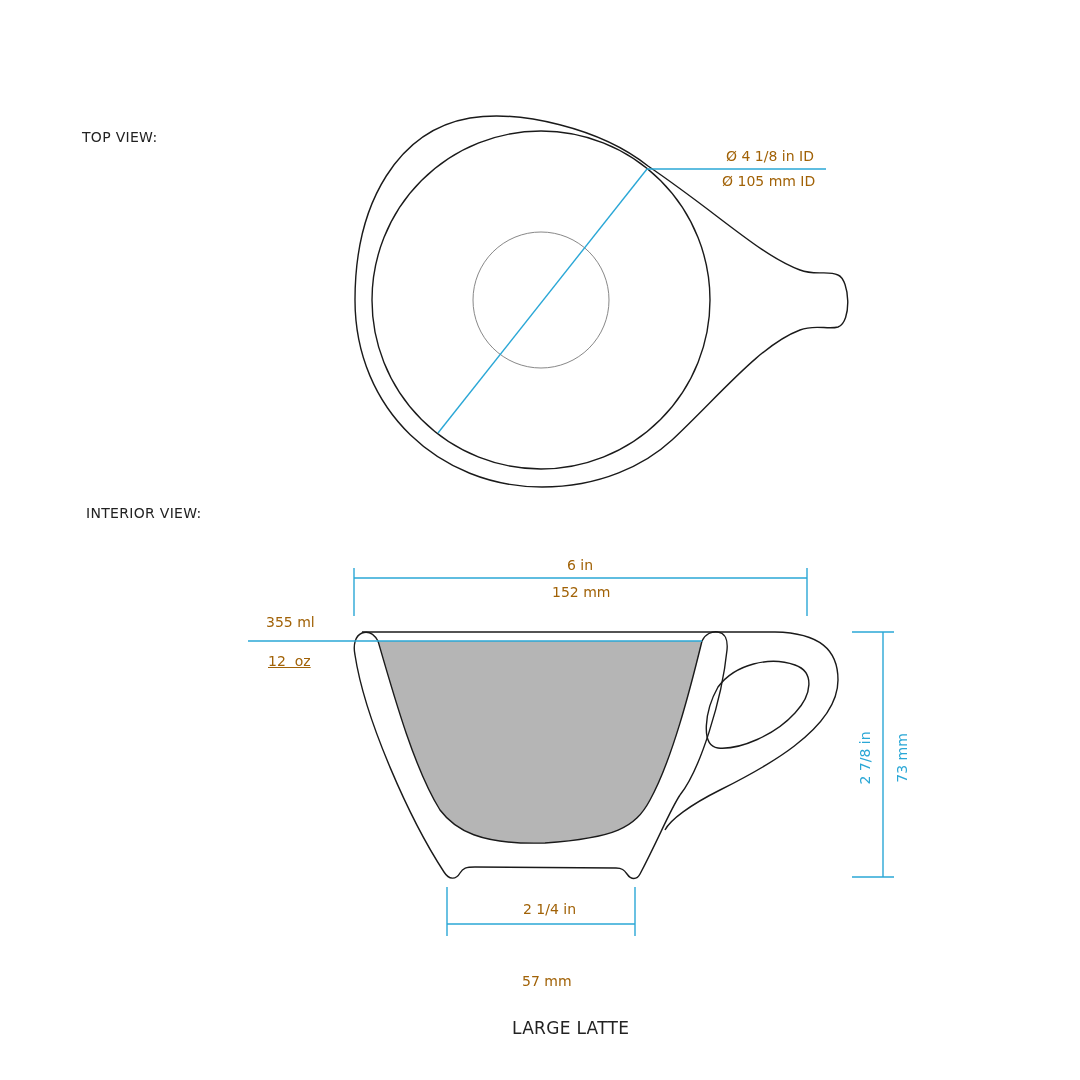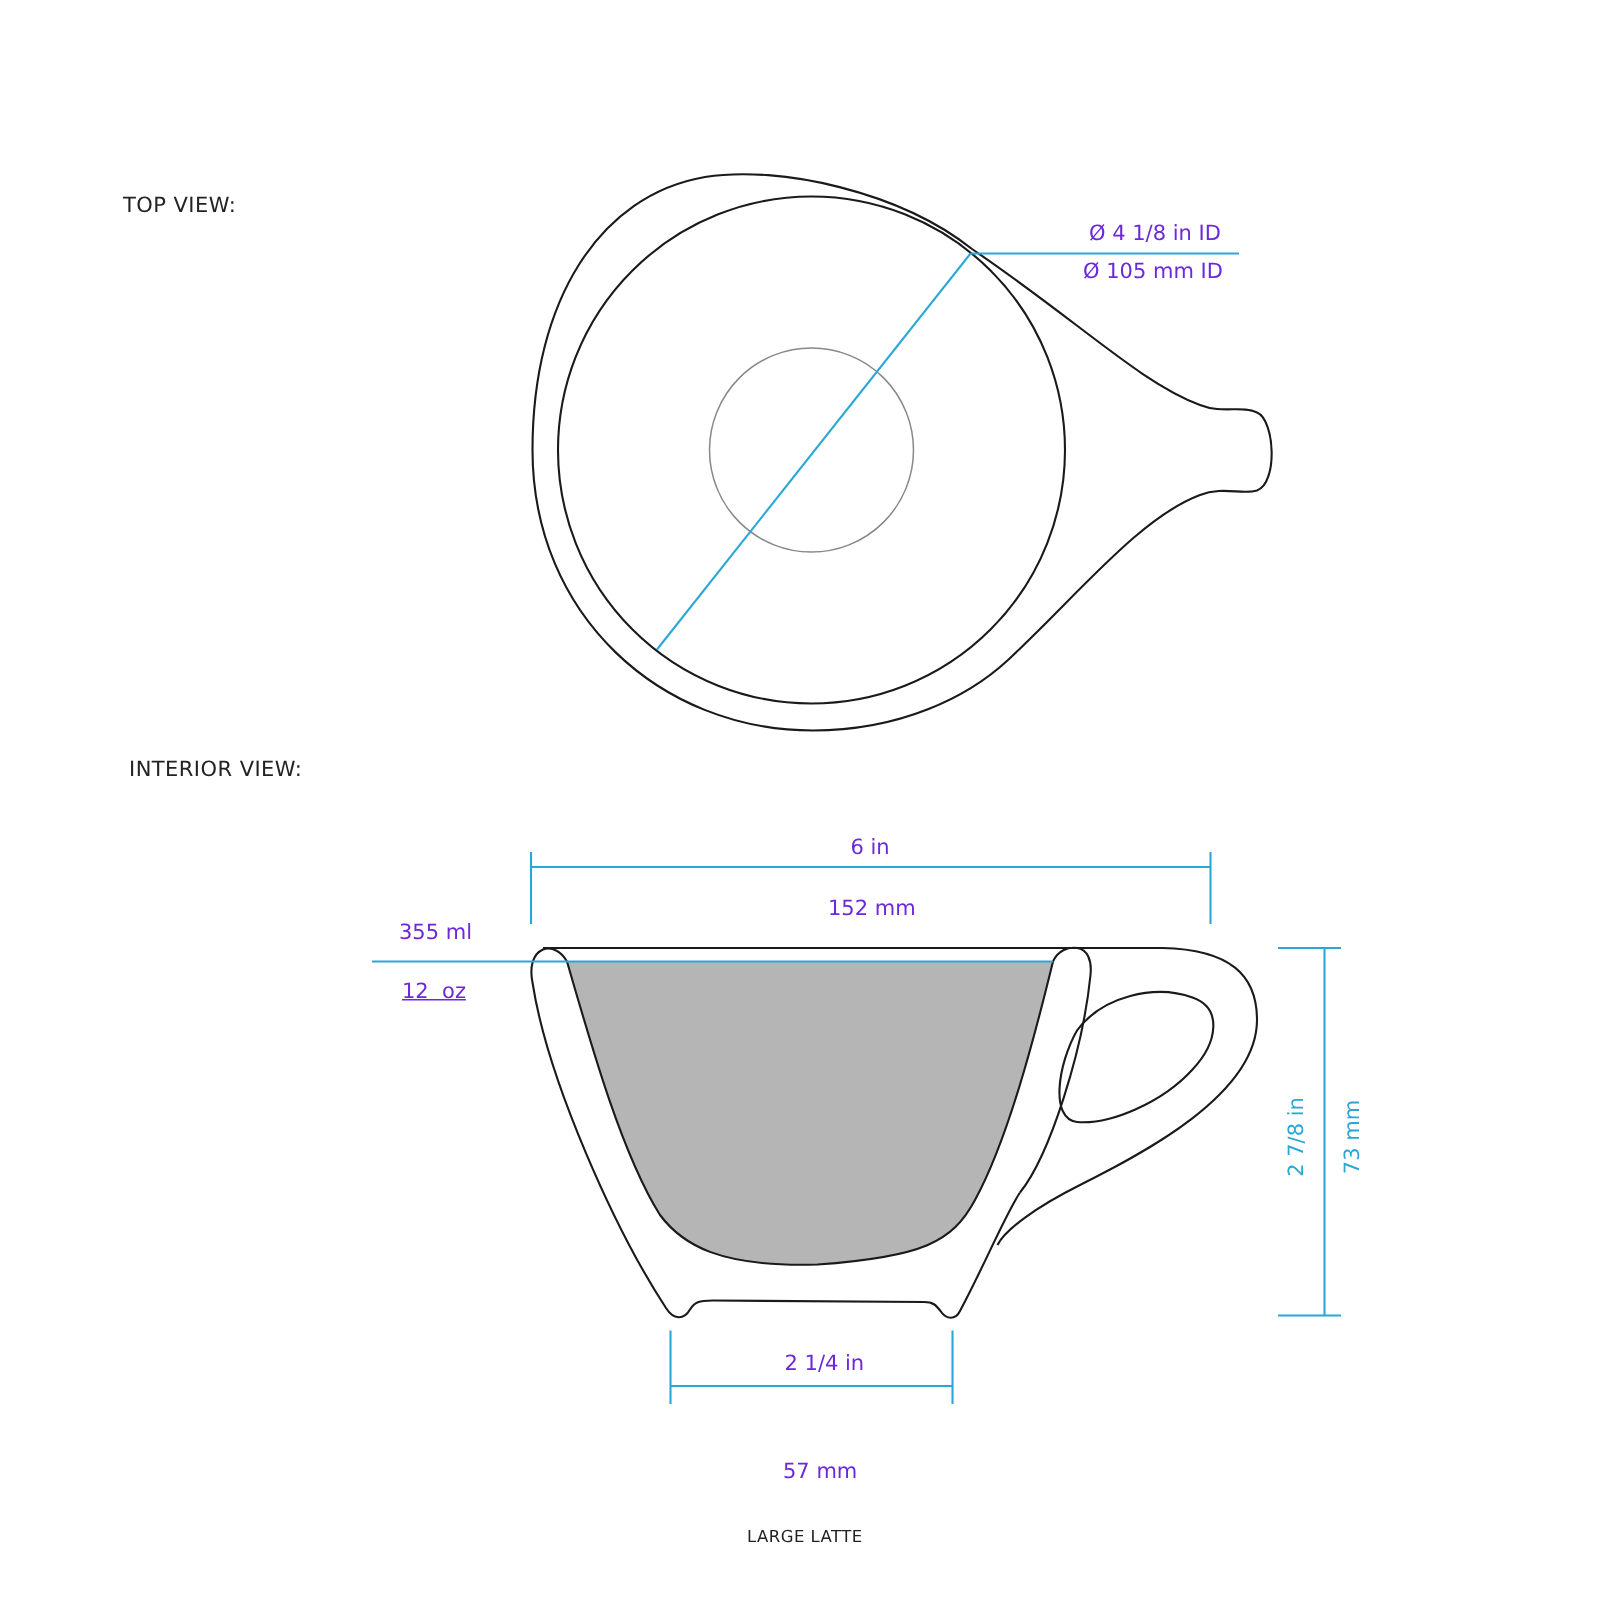--- a/index.html
+++ b/index.html
@@ -1,19 +1,19 @@
 <!DOCTYPE html>
 <html><head>
 <meta charset="utf-8">
 <style>
   html, body { margin: 0; padding: 0; background: #ffffff; }
   body { width: 1080px; height: 1080px; position: relative; overflow: hidden;
          font-family: "DejaVu Sans", "Liberation Sans", sans-serif; }
   .label { position: absolute; color: #222222; font-size: 14px; letter-spacing: 0.3px; white-space: nowrap; }
-  .dim { position: absolute; color: #6d28d9; font-size: 14px; white-space: nowrap; }
+  .dim { position: absolute; color: #a16207; font-size: 14px; white-space: nowrap; }
   svg { position: absolute; left: 0; top: 0; }
   .vtext { position: absolute; transform: rotate(-90deg); transform-origin: center; color: #2aa7d6; font-size: 14px; white-space: nowrap; }
 </style>
 </head>
 <body>
 
 <svg width="1080" height="1080" viewBox="0 0 1080 1080">
 
   <g fill="none" stroke="#1a1a1a" stroke-width="1.4">
 
@@ -99,25 +99,25 @@
 
   <g stroke="#2aa7d6" stroke-width="1.4">
     <line x1="447" y1="887" x2="447" y2="936"></line>
     <line x1="635" y1="887" x2="635" y2="936"></line>
     <line x1="447" y1="924" x2="635" y2="924"></line>
   </g>
 </svg>
 
 <div class="label" style="left:82px; top:129px;">TOP VIEW:</div>
 <div class="label" style="left:86px; top:505px;text-align:center;">INTERIOR VIEW:</div>
-<div class="label" style="left:498px; top:1018px; font-size:11px;">LARGE LATTE</div>
+<div class="label" style="left:512px; top:1018px; font-size:17px;">LARGE LATTE</div>
 
 <div class="dim" style="left:726px; top:148px;">Ø 4 1/8 in ID</div>
 <div class="dim" style="left:722px; top:173px;">Ø 105 mm ID</div>
 
 <div class="dim" style="left:567px; top:557px;">6 in</div>
-<div class="dim" style="left:552px; top:584px;margin-top:14px;">152 mm</div>
+<div class="dim" style="left:552px; top:584px;">152 mm</div>
 <div class="dim" style="left:268px; top:653px; white-space:pre;text-decoration:underline;">12  oz</div>
 <div class="dim" style="left:266px; top:614px;">355 ml</div>
 <div class="vtext" style="left:838px; top:750px;">2 7/8 in</div>
 <div class="vtext" style="left:877px; top:750px;">73 mm</div>
 <div class="dim" style="left:523px; top:901px;text-align:center;">2 1/4 in</div>
 <div class="dim" style="left:522px; top:973px;">57 mm</div>
 
 </body></html>

